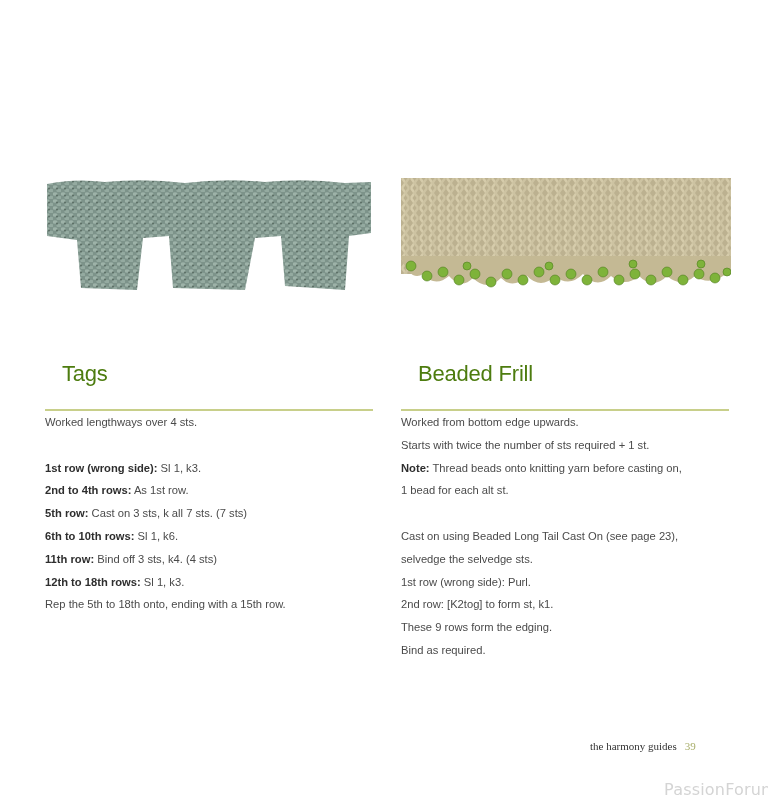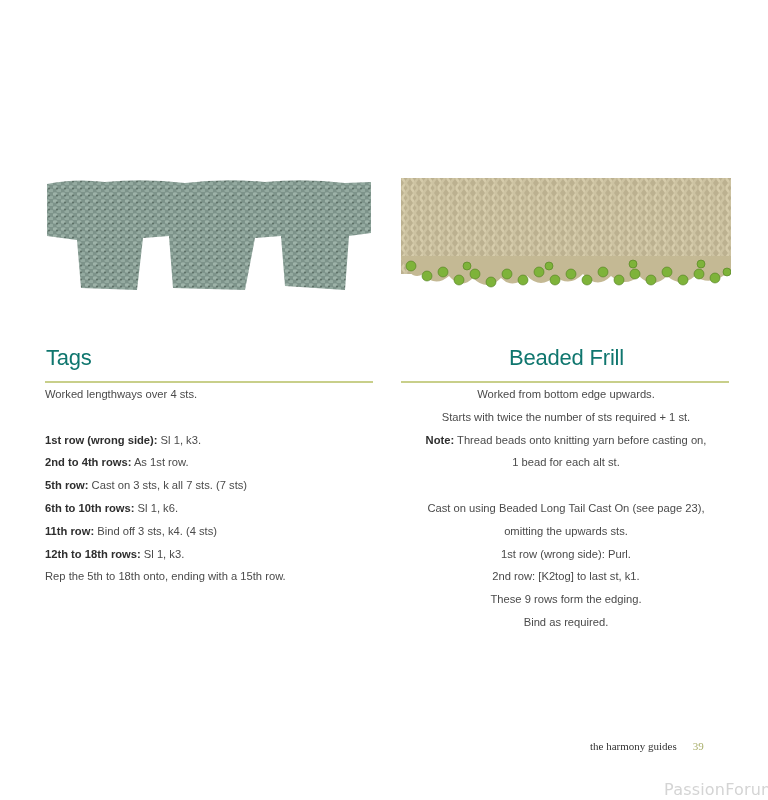--- a/index.html
+++ b/index.html
@@ -7,33 +7,33 @@
     width: 768px; height: 800px; background: #ffffff; position: relative; overflow: hidden;
     font-family: "Liberation Sans", "DejaVu Sans", sans-serif; color: #3a3a3a;
   }
   .photo { position: absolute; top: 178px; height: 118px; }
   .photo.left { left: 45px; width: 327px; }
   .photo.right { left: 401px; width: 330px; }
   .photo svg { display: block; width: 100%; height: 100%; }
 
   .section { position: absolute; top: 343px; width: 330px; }
   .section.left { left: 45px; }
-  .section.right { left: 401px; text-align: center; }
+  .section.right { left: 401px; }
   .title {
     font-family: "Liberation Sans", sans-serif; font-size: 22px; font-weight: normal;
-    color: #0f766e; margin: 0; padding: 0 0 4px 1px; height: 30px; line-height: 30px; letter-spacing: -0.2px;
+    color: #4d7c0f; margin: 16px; padding: 0 0 4px 1px; height: 30px; line-height: 30px; letter-spacing: -0.2px;
   }
   .rule { height: 2px; background: #c8cf8a; width: 328px; margin-top: 4px; }
   .body { font-size: 11.2px; line-height: 22.8px; color: #4a4a4a; }
   .line { white-space: nowrap; }
   .line b { color: #2e2e2e; font-weight: bold; }
   .gap { height: 22.8px; }
 
   .footer { position: absolute; top: 740px; left: 590px; font-family: "Liberation Serif", serif; font-size: 11px; color: #333; }
-  .footer .num { color: #a8ae6a; margin-left: 16px; }
+  .footer .num { color: #a8ae6a; margin-left: 8px; }
   .watermark { position: absolute; top: 780px; left: 664px; font-size: 16px; color: #d4d4d4; font-family: "DejaVu Sans", sans-serif; letter-spacing: 0.2px; }
 </style>
 </head>
 <body>
 
 <div class="photo left">
   <svg viewBox="0 0 327 118" preserveAspectRatio="none">
     <defs>
       <pattern id="garter" width="8" height="7" patternUnits="userSpaceOnUse">
         <rect width="8" height="7" fill="#7d938a"></rect>
@@ -106,23 +106,23 @@
 <div class="section right">
   <h2 class="title">Beaded Frill</h2>
   <div class="rule"></div>
   <div class="body">
       <div class="line"><span>Worked from bottom edge upwards.</span></div>
       <div class="line"><span>Starts with twice the number of sts required + 1 st.</span></div>
       <div class="line"><b>Note:</b><span> Thread beads onto knitting yarn before casting on,</span></div>
       <div class="line"><span>1 bead for each alt st.</span></div>
       <div class="gap"></div>
       <div class="line"><span>Cast on using Beaded Long Tail Cast On (see page 23),</span></div>
-      <div class="line"><span>omitting the upwards sts.</span></div>
+      <div class="line"><span>selvedge the selvedge sts.</span></div>
       <div class="line"><span>1st row (wrong side): Purl.</span></div>
-      <div class="line"><span>2nd row: [K2tog] to last st, k1.</span></div>
+      <div class="line"><span>2nd row: [K2tog] to form st, k1.</span></div>
       <div class="line"><span>These 9 rows form the edging.</span></div>
       <div class="line"><span>Bind as required.</span></div>
     </div>
 </div>
 
 <div class="footer">
   <span>the harmony guides</span><span class="num">39</span>
 </div>
 <div class="watermark">PassionForum.ru</div>
 

